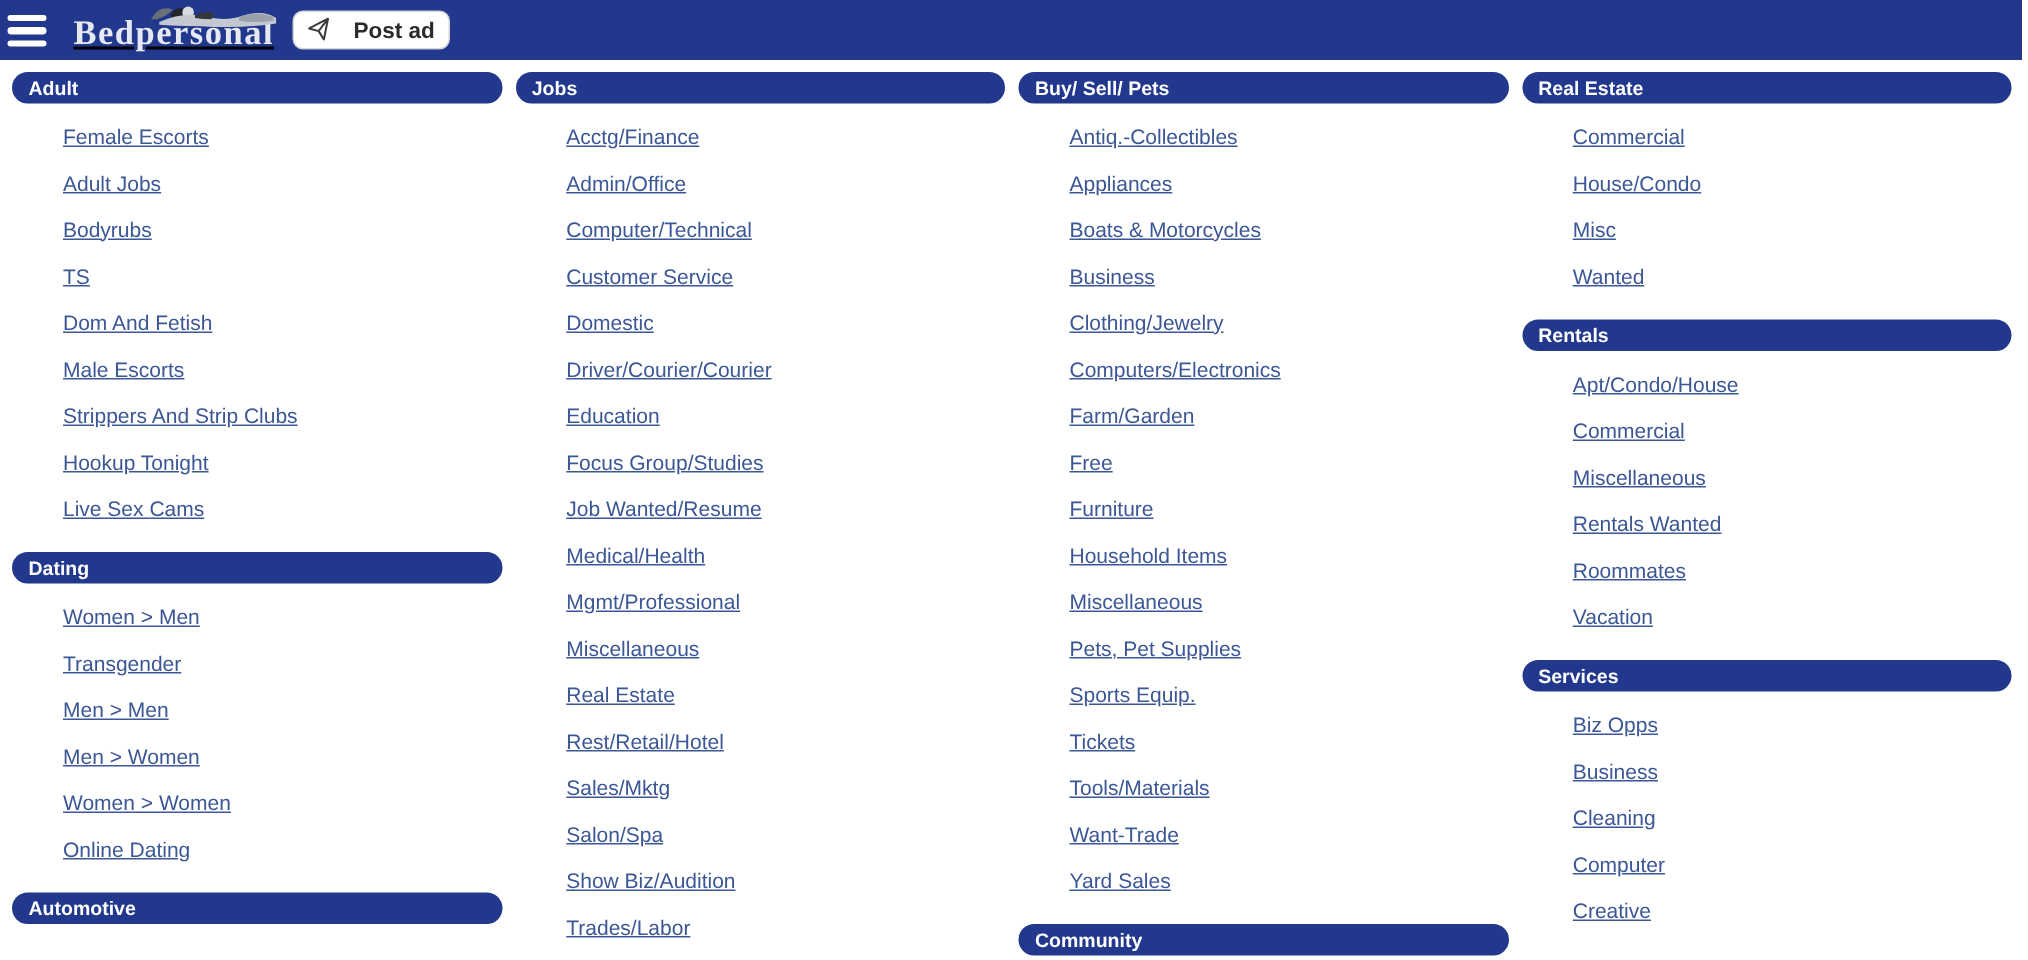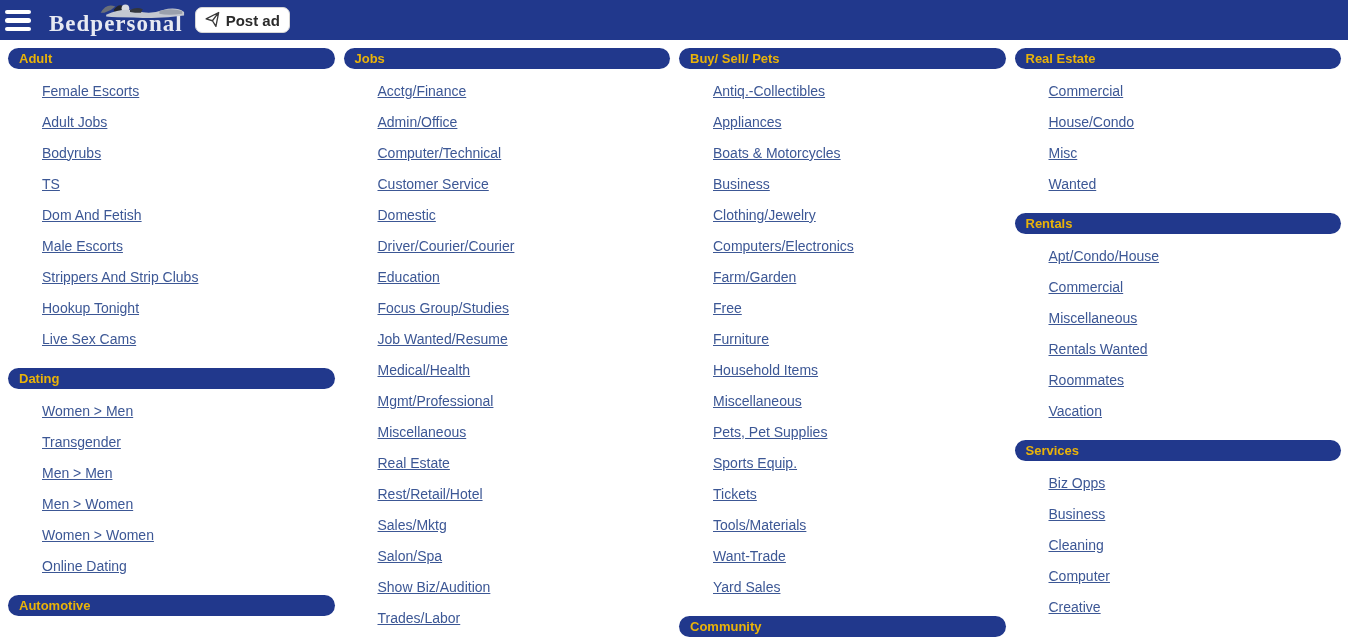--- a/index.html
+++ b/index.html
@@ -20,48 +20,48 @@
     position: absolute; top: 0; right: 0; width: 4px; height: 40px; background: #ffffff;
   }
   .hamburger {
     width: 36px; height: 30px; display: flex; flex-direction: column;
     justify-content: center; gap: 4px; cursor: pointer; margin-top: 1px;
   }
   .hamburger span { display: block; width: 26px; height: 4.5px; border-radius: 3px; background: #ffffff; }
 
   .brand {
     position: relative; margin-left: 8px; padding-top: 10px; cursor: pointer;
-    height: 40px; display: flex; align-items: center; padding-bottom: 3px;
+    height: 40px; display: flex; align-items: flex-start; padding-bottom: 3px; text-decoration: underline;
   }
   .brand-text {
     font-family: "Liberation Serif", serif;
     font-weight: bold; font-size: 23px; letter-spacing: 1px;
     color: #e7e9f2; line-height: 1;
   }
   .brand-figure { position: absolute; top: 0px; right: -6px; }
 
   .post-ad-btn {
     margin-left: 12px; height: 26px; padding: 0 9px;
     background: #ffffff; border: 1px solid #d6d6d6; border-radius: 7px;
-    display: inline-flex; align-items: center; gap: 5px; cursor: pointer;
+    display: inline-flex; align-items: center; gap: 15px; cursor: pointer;
     font-family: "Liberation Sans", sans-serif;
     font-size: 15px; font-weight: bold; color: #2b2b2b;
   }
 
   
   .grid {
     display: flex; gap: 9px;
     padding: 0 11px 0 8px;
   }
   .column { flex: 1 1 0; min-width: 0; }
   .section { margin-top: 12px; }
   .column > .section:first-child { margin-top: 8px; }
   .section-header {
     height: 21px; line-height: 21px;
-    background: #21388c; color: #eab308;
+    background: #21388c; color: #ffffff;
     border-radius: 11px;
     font-size: 13px; font-weight: bold;
     padding-left: 11px;
     cursor: pointer;
   }
   .section ul { list-style: none; padding: 6px 0 2px 34px; }
   .section li { height: 31px; display: flex; align-items: center; }
   .section a {
     color: #3c5795; font-size: 14px; text-decoration: underline; cursor: pointer;
   }

